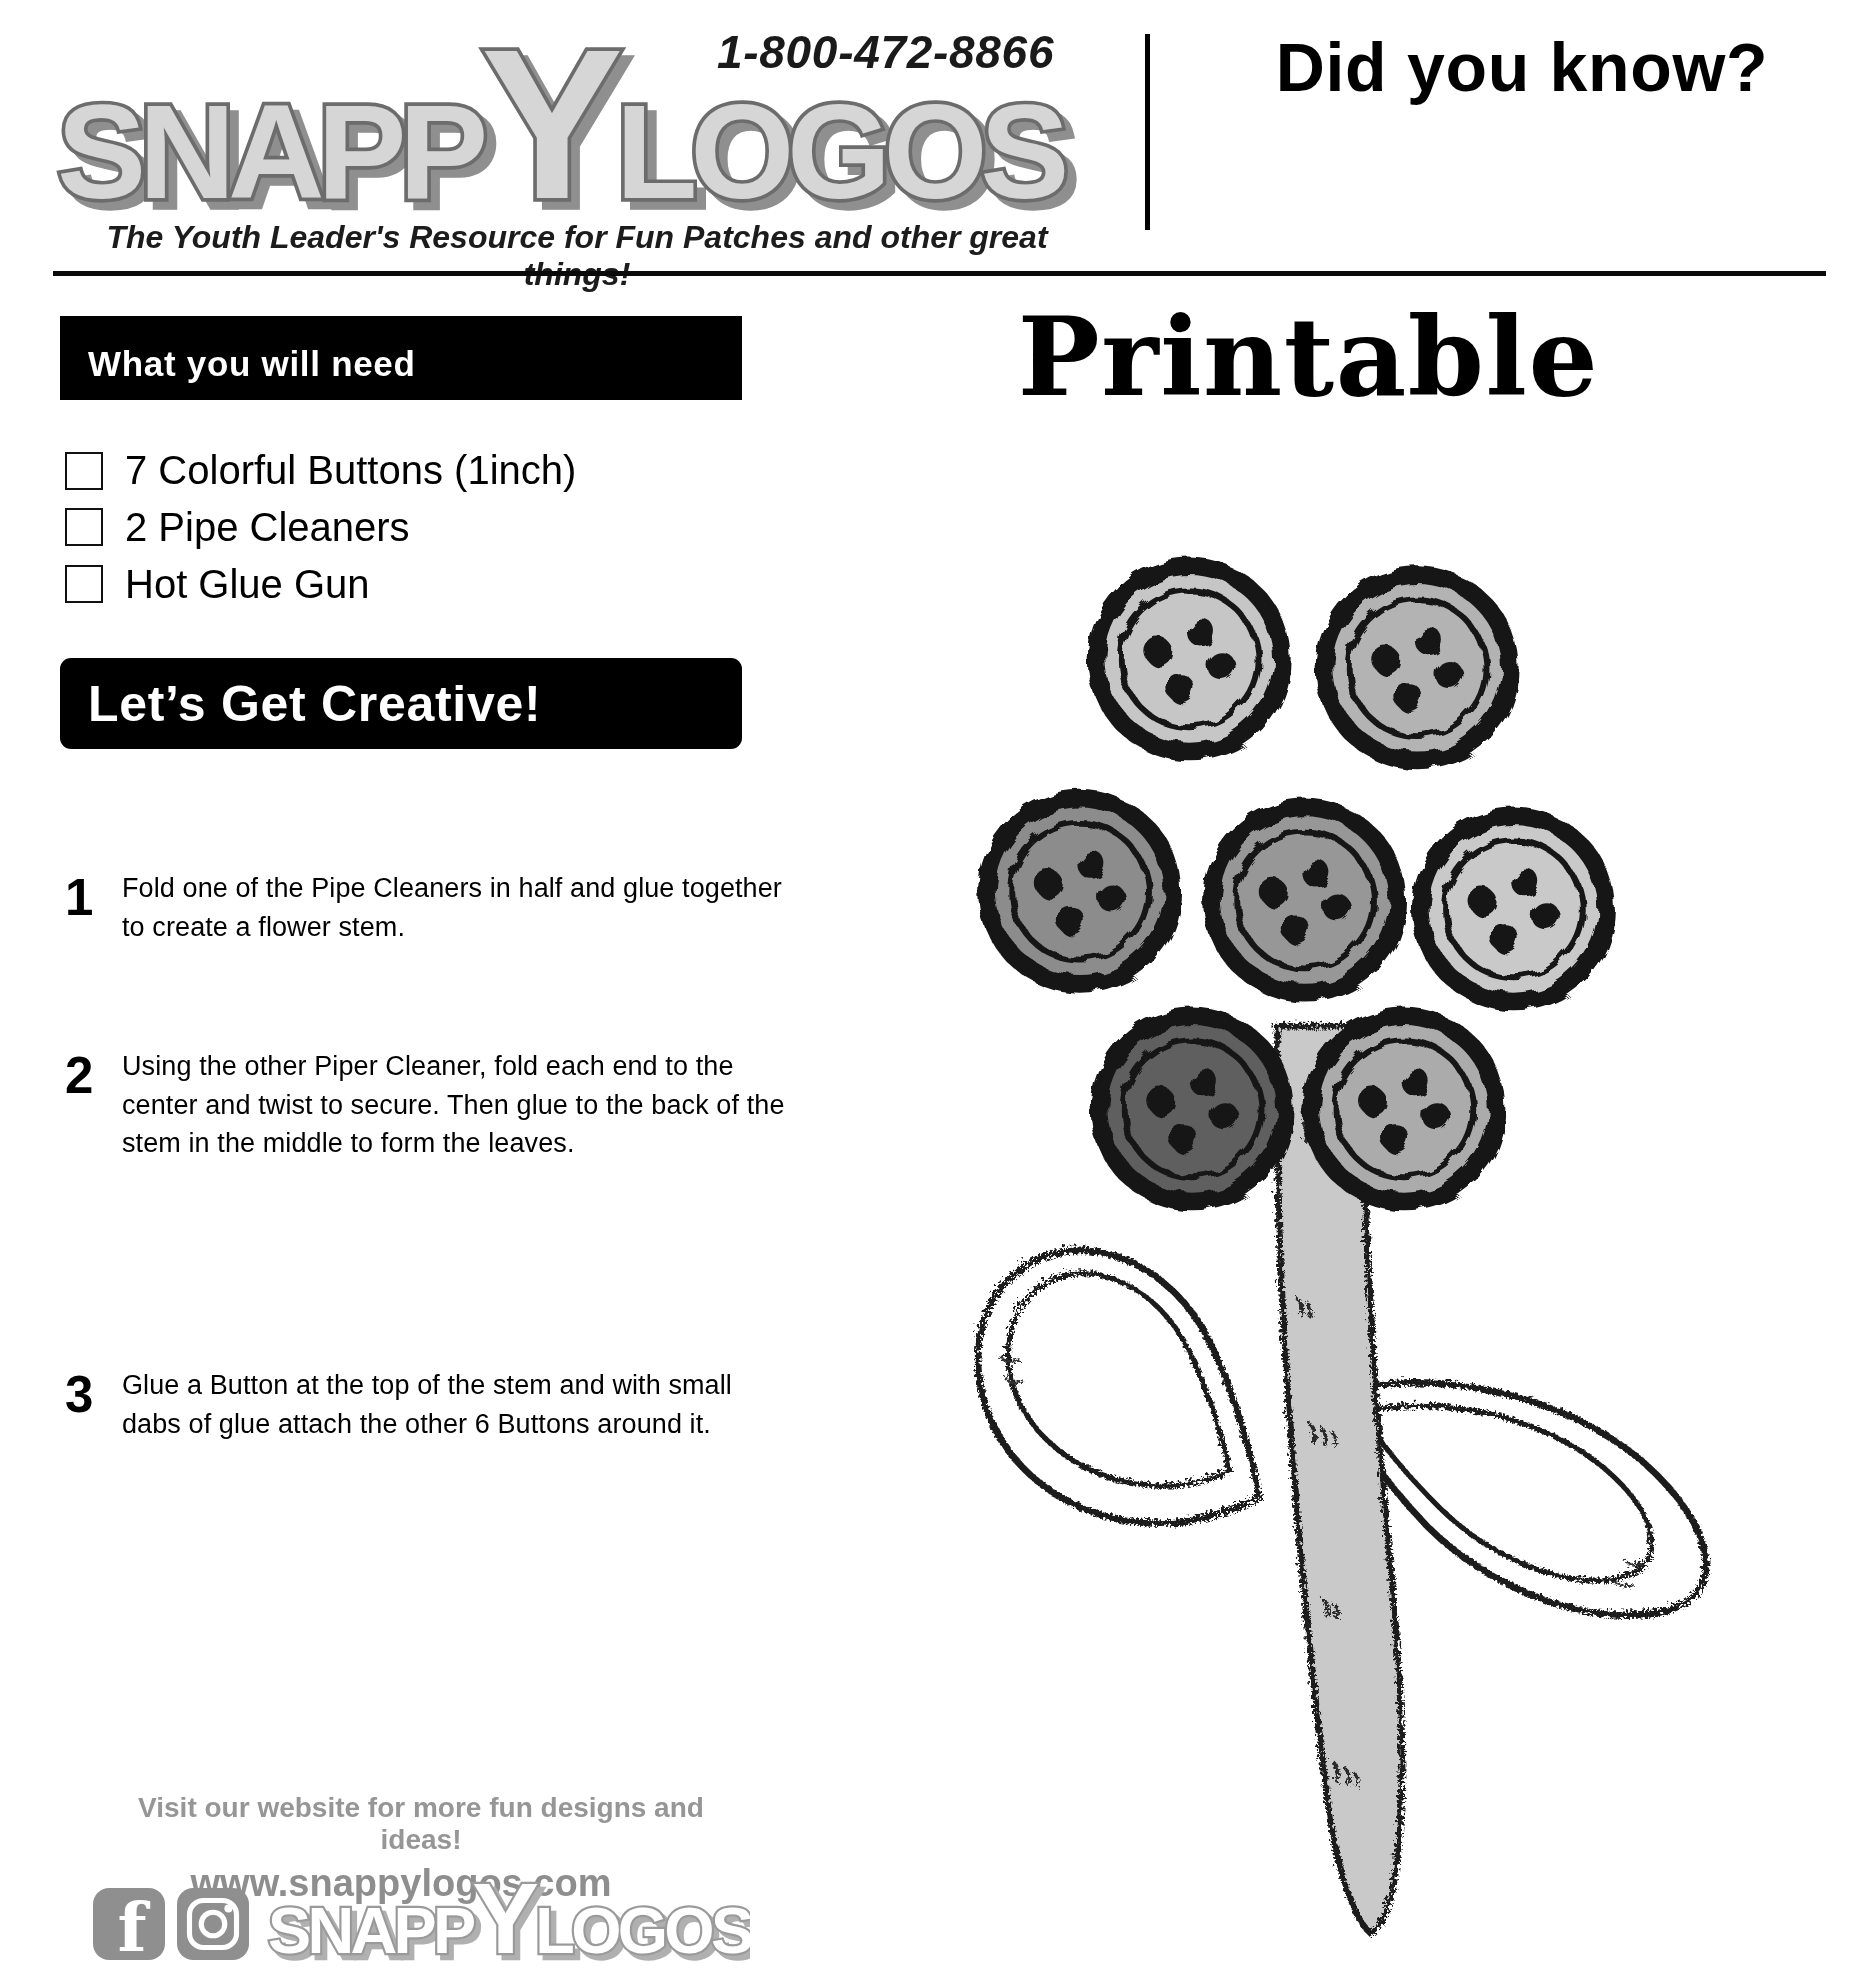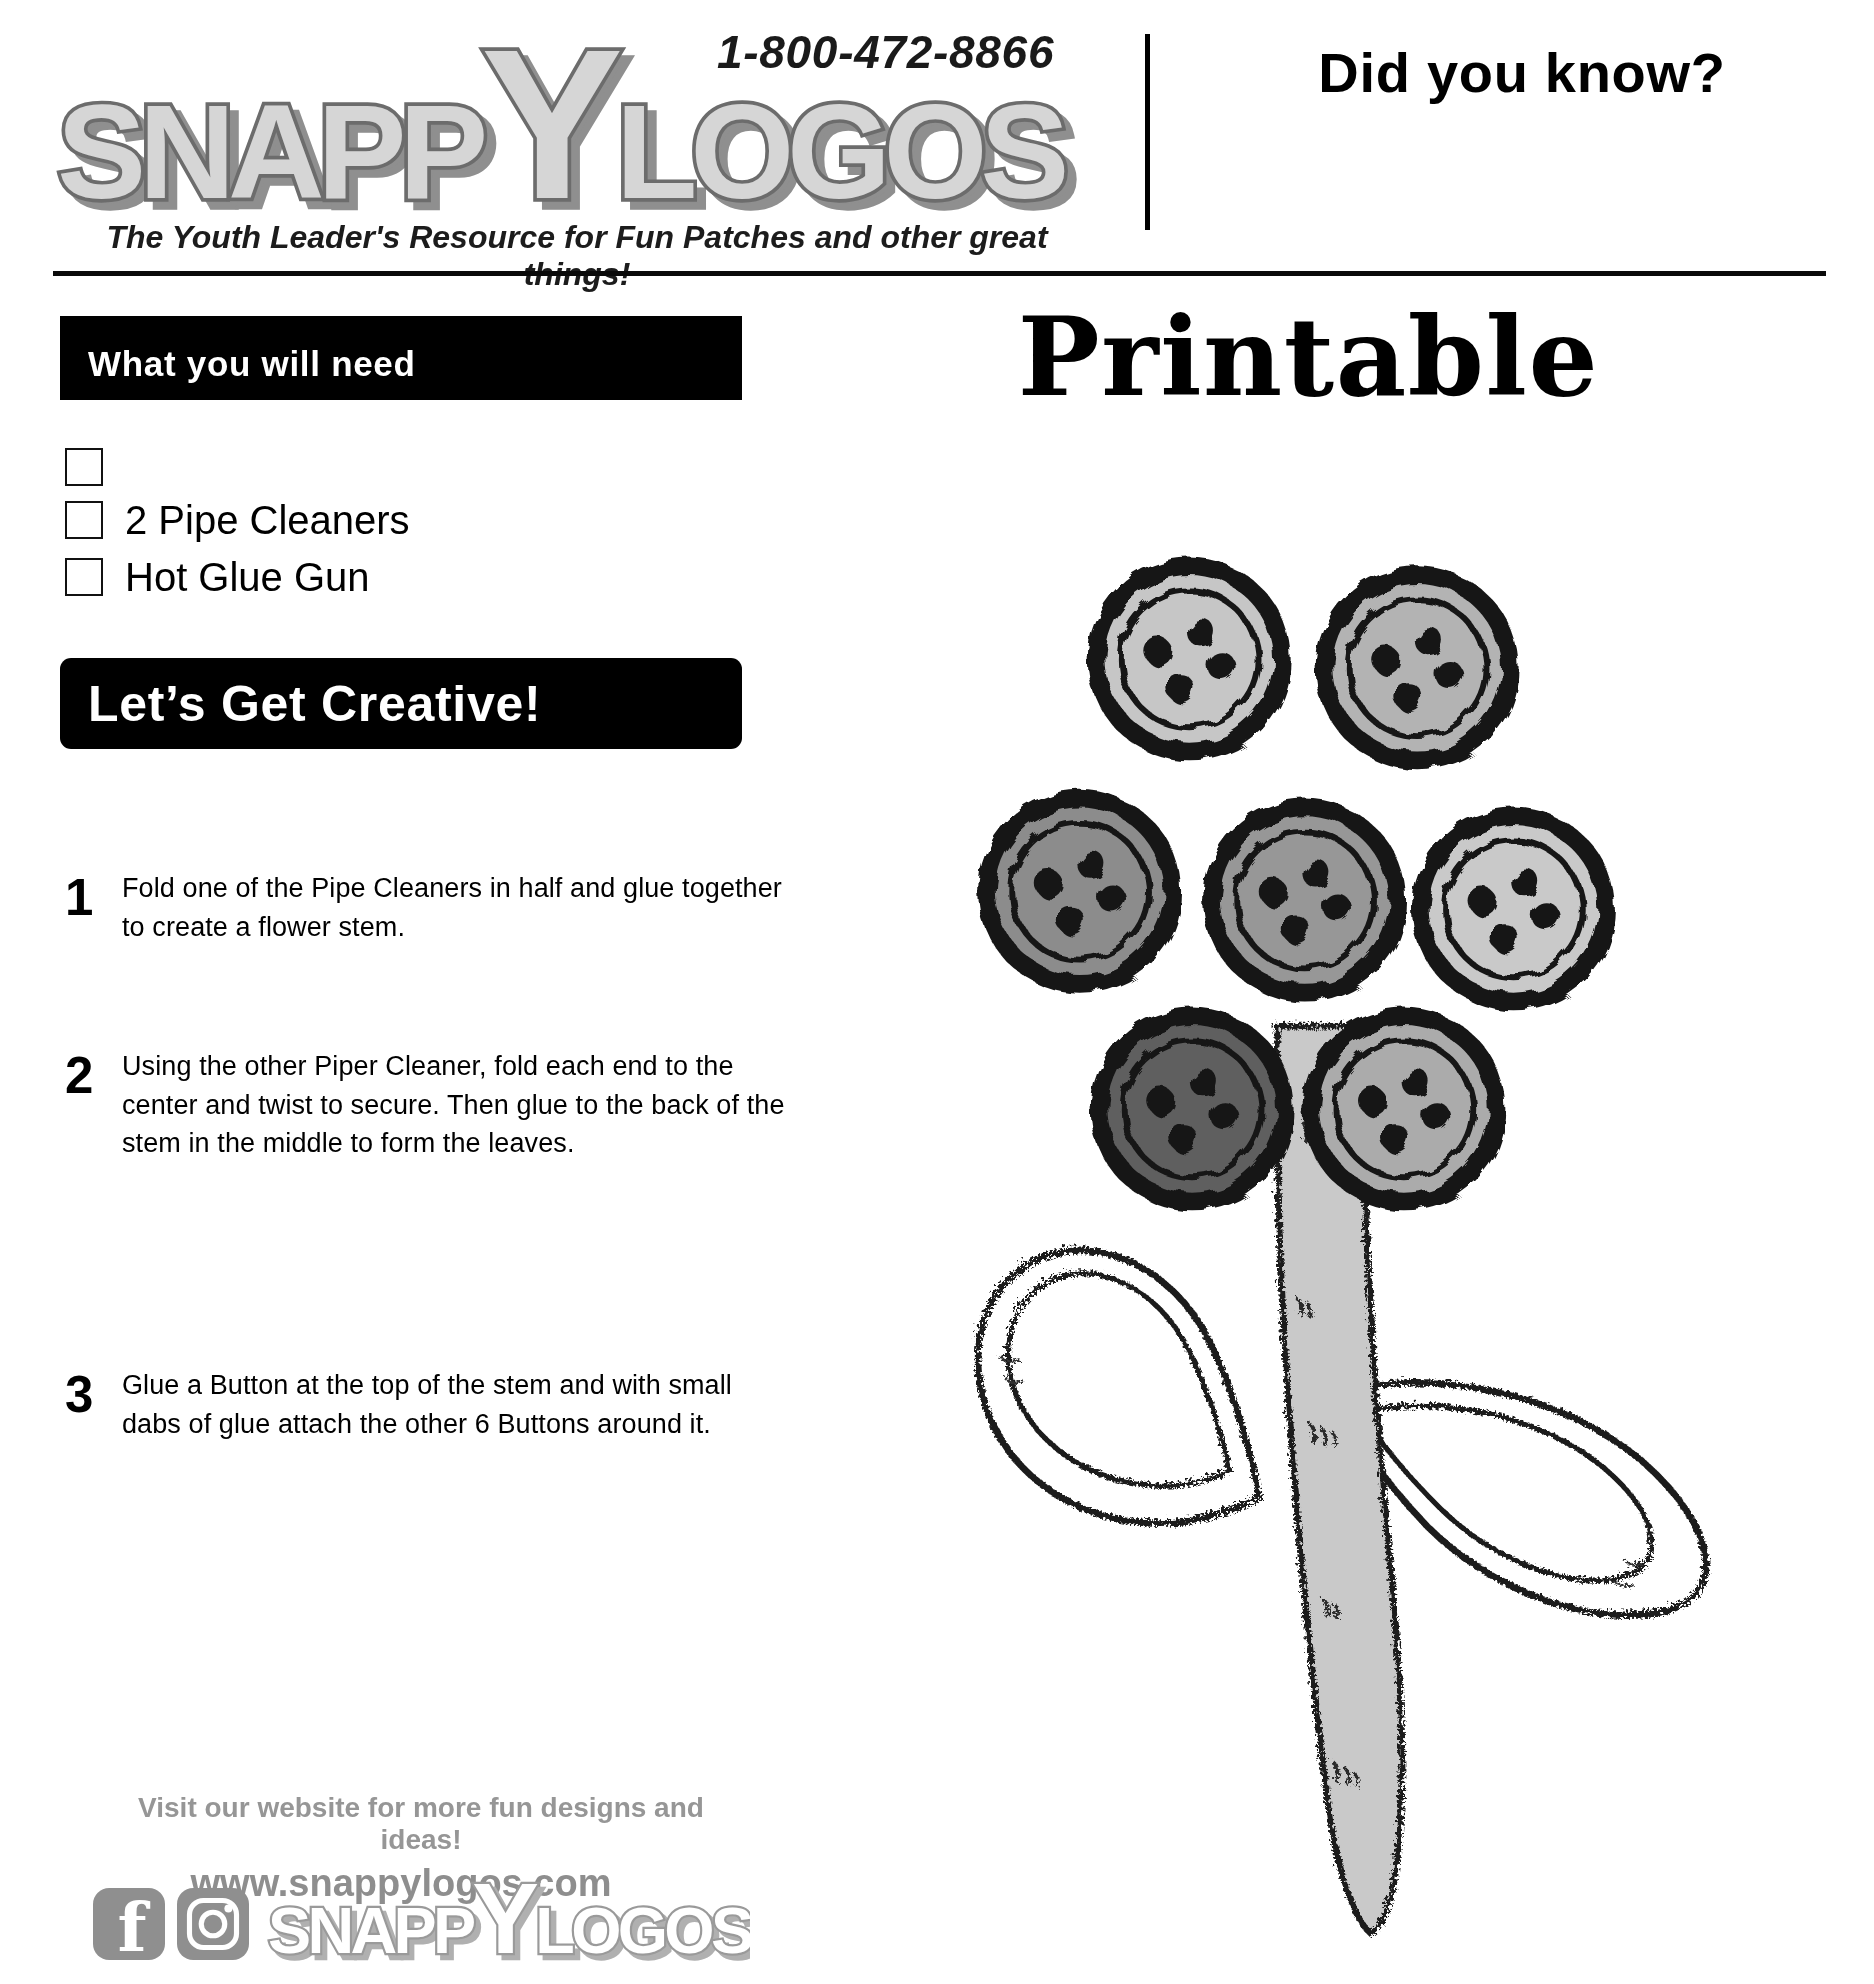--- a/index.html
+++ b/index.html
@@ -7,21 +7,21 @@
         font-family:"Liberation Sans",sans-serif;color:#000;}
   .abs{position:absolute;}
 
   
   .phone{left:717px;top:25px;font-size:46px;font-weight:bold;font-style:italic;letter-spacing:0.7px;color:#1a1a1a;}
   .logo-svg{left:51px;top:35px;}
   .tagline{left:103px;top:219px;width:948px;text-align:center;
            font-size:32px;font-weight:bold;font-style:italic;color:#1c1c1c;}
   .vline{left:1145px;top:34px;width:5.1px;height:196px;background:#000;}
   .dyk{left:1202px;top:28px;width:640px;text-align:center;}
-  .dyk-title{font-size:56px;font-weight:bold;letter-spacing:0.7px;color:#000;margin-top:12px;}
+  .dyk-title{font-size:68px;font-weight:bold;letter-spacing:0.7px;color:#000;}
   .dyk-fact{margin-top:26.5px;font-size:42px;font-weight:bold;line-height:1.24;color:#000;}
   .hrule{left:53px;top:271px;width:1773px;height:5.1px;background:#0a0a0a;}
 
   
   .banner{left:60px;width:682px;background:#000;color:#fff;display:flex;align-items:center;}
   .banner-materials{top:316px;height:84px;}
   .banner-creative{top:658px;height:91px;border-radius:11px;}
   .banner span{padding-left:28px;font-weight:bold;letter-spacing:0.7px;}
   .banner-materials span{font-size:35px;margin-top:11px;}
   .banner-creative span{font-size:50px;}
@@ -74,20 +74,21 @@
 
   <div class="abs hrule"></div>
 
   <div class="abs banner banner-materials">
     <span>What you will need</span>
   </div>
 
   <div class="abs checklist">
     <div class="check-row">
       <div class="checkbox"></div>
+      <div class="check-label">7 Colorful Buttons (1inch)</div>
     </div>
     <div class="check-row">
       <div class="checkbox"></div>
       <div class="check-label">2 Pipe Cleaners</div>
     </div>
     <div class="check-row">
       <div class="checkbox"></div>
       <div class="check-label">Hot Glue Gun</div>
     </div>
   </div>

